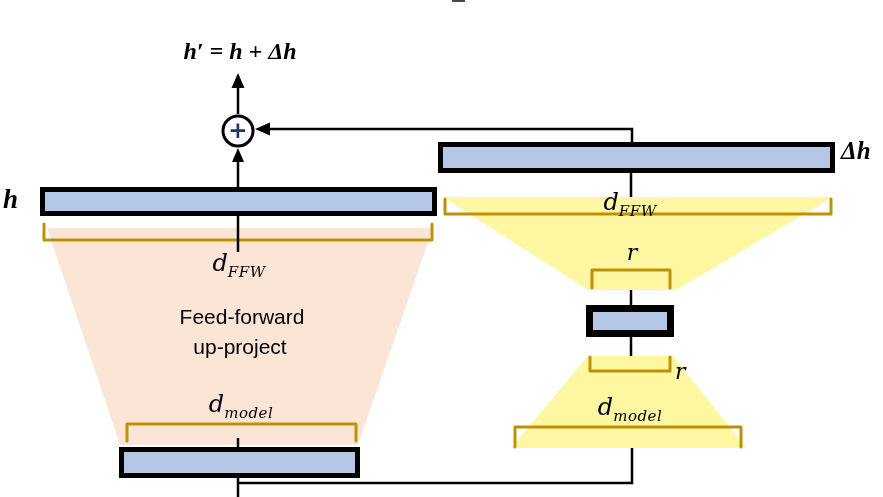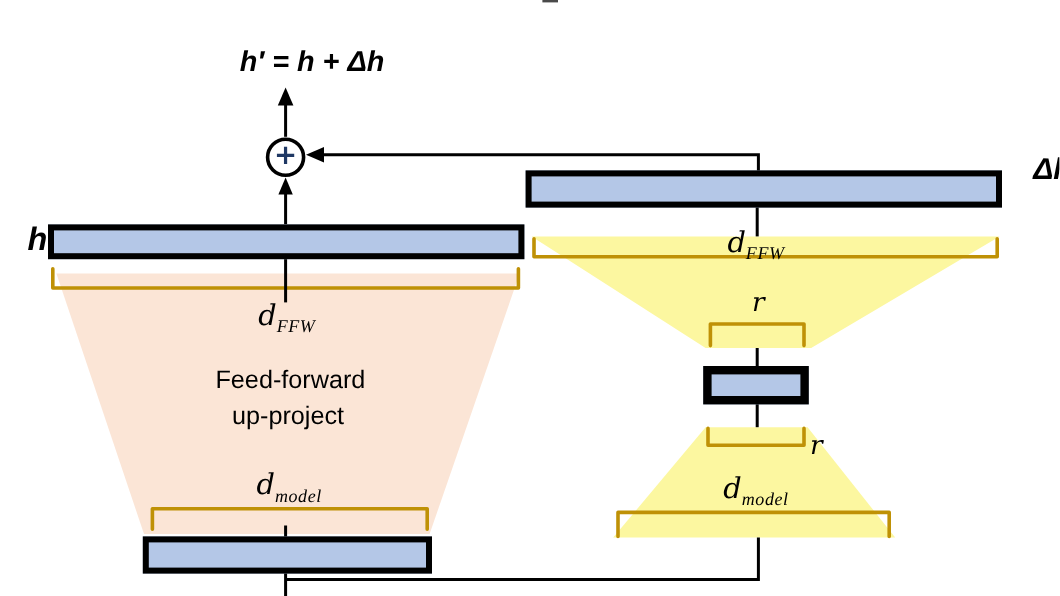--- a/index.html
+++ b/index.html
@@ -27,38 +27,37 @@
     border:5px solid var(--bar-border);
     z-index:2;
   }
   .label{
     position:absolute;
     z-index:3;
     color:#000;
     white-space:nowrap;
   }
   .math-bold{
-    font-family:Liberation Sans, sans-serif;
+    font-family:Liberation Serif, serif;
     font-style:italic;
     font-weight:bold;
-    margin-left:20px;
   }
   .math{
     font-family:"DejaVu Serif", serif;
     font-style:italic;
     font-weight:normal;
   }
   .sans{
     font-family:"Liberation Sans", sans-serif;
     font-style:normal;
     font-weight:normal;
   }
   .centered{transform:translateX(-50%);}
   .dim-label{font-size:24px;}
-  .dim-label .sub{font-size:15px;vertical-align:-6px;letter-spacing:0.5px;font-family:Liberation Serif, serif;}
+  .dim-label .sub{font-size:15px;vertical-align:-6px;letter-spacing:0.5px;}
   #plus-sign{
     position:absolute;
     left:226px;top:116px;width:24px;height:28px;
     z-index:3;
     display:flex;align-items:center;justify-content:center;
     font-family:"DejaVu Sans", sans-serif;
     font-weight:bold;font-size:23px;color:var(--plus);
   }
   #top-fragment{
     position:absolute;left:452px;top:0;width:13px;height:2px;
@@ -113,21 +112,21 @@
 
   <div class="bar" style="left:40px;top:187px;width:397px;height:29px;"></div>
   <div class="bar" style="left:438px;top:142px;width:397px;height:31px;"></div>
   <div class="bar" style="left:119px;top:447px;width:241px;height:31px;"></div>
   <div class="bar" style="left:586px;top:305px;width:88px;height:32px;border-width:7px;"></div>
 
   <div class="label math-bold" style="left:240px;top:38px;font-size:24px;"><span class="centered" style="display:inline-block">h′ = h + Δh</span></div>
 
   <div class="label math-bold" style="left:3px;top:184px;font-size:27px;">h</div>
 
-  <div class="label math-bold" style="left:841px;top:127px;font-size:25px;">Δh</div>
+  <div class="label math-bold" style="left:841px;top:137px;font-size:25px;">Δh</div>
 
   <div class="label dim-label centered" style="left:239px;top:249px;"><span class="math">d</span><span class="math sub">FFW</span></div>
 
   <div class="label sans centered" style="left:240px;top:335px;font-size:21px;">up-project</div>
   <div class="label sans centered" style="left:242px;top:305px;font-size:21px;">Feed-forward</div>
 
   <div class="label dim-label centered" style="left:241px;top:390px;"><span class="math">d</span><span class="math sub">model</span></div>
 
   <div class="label dim-label centered" style="left:630px;top:188px;"><span class="math">d</span><span class="math sub">FFW</span></div>
 

